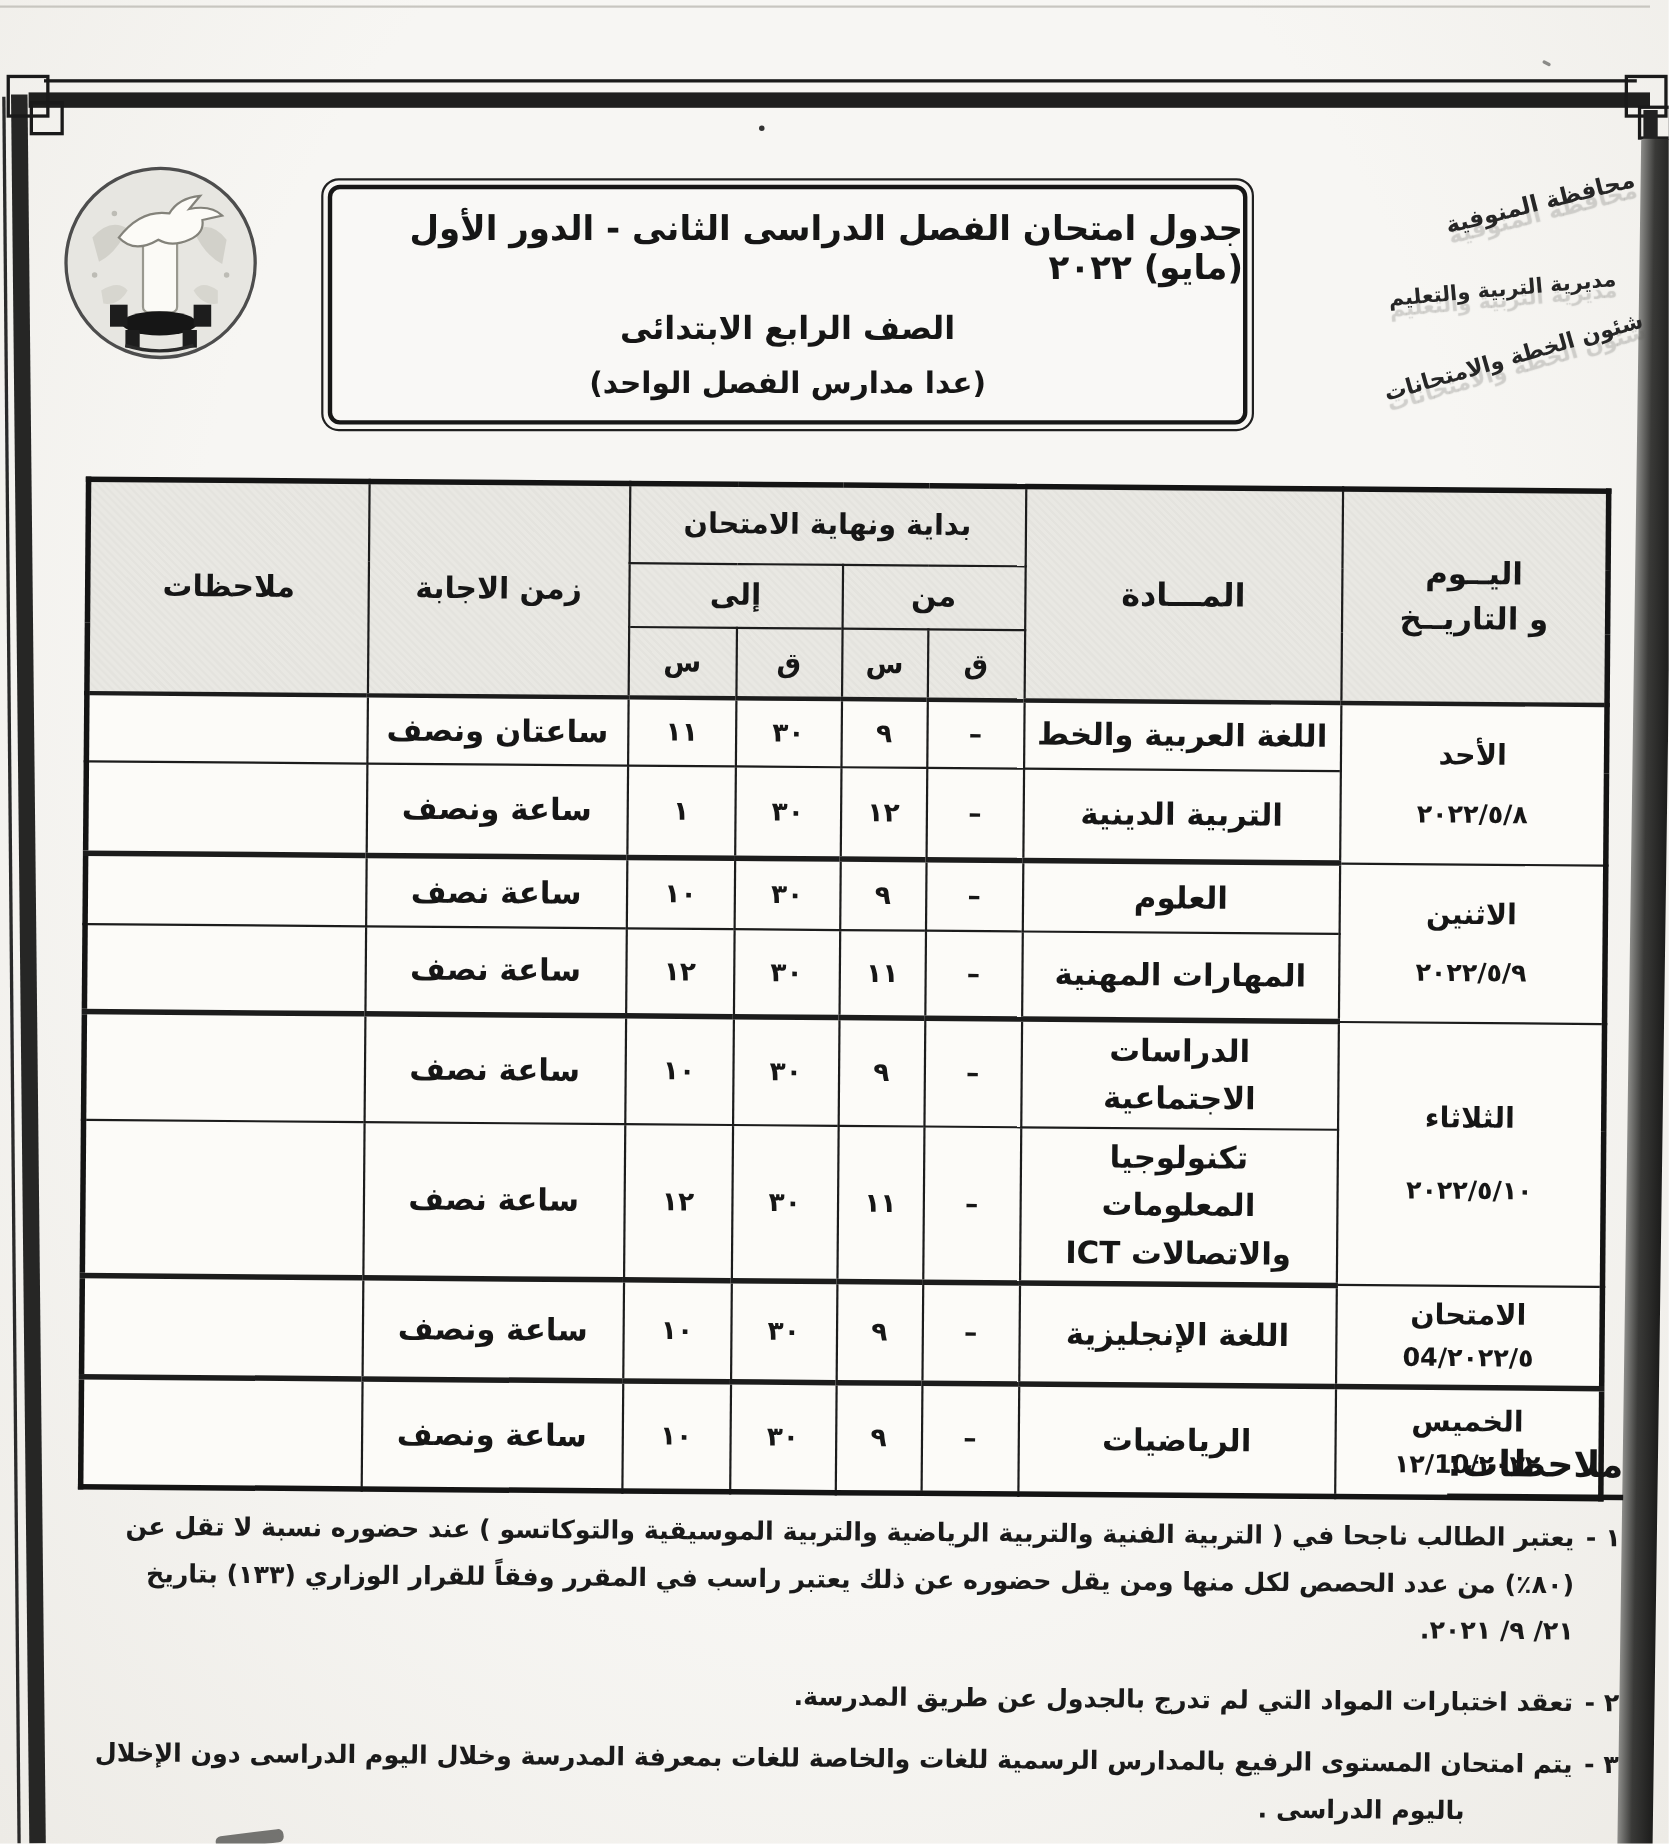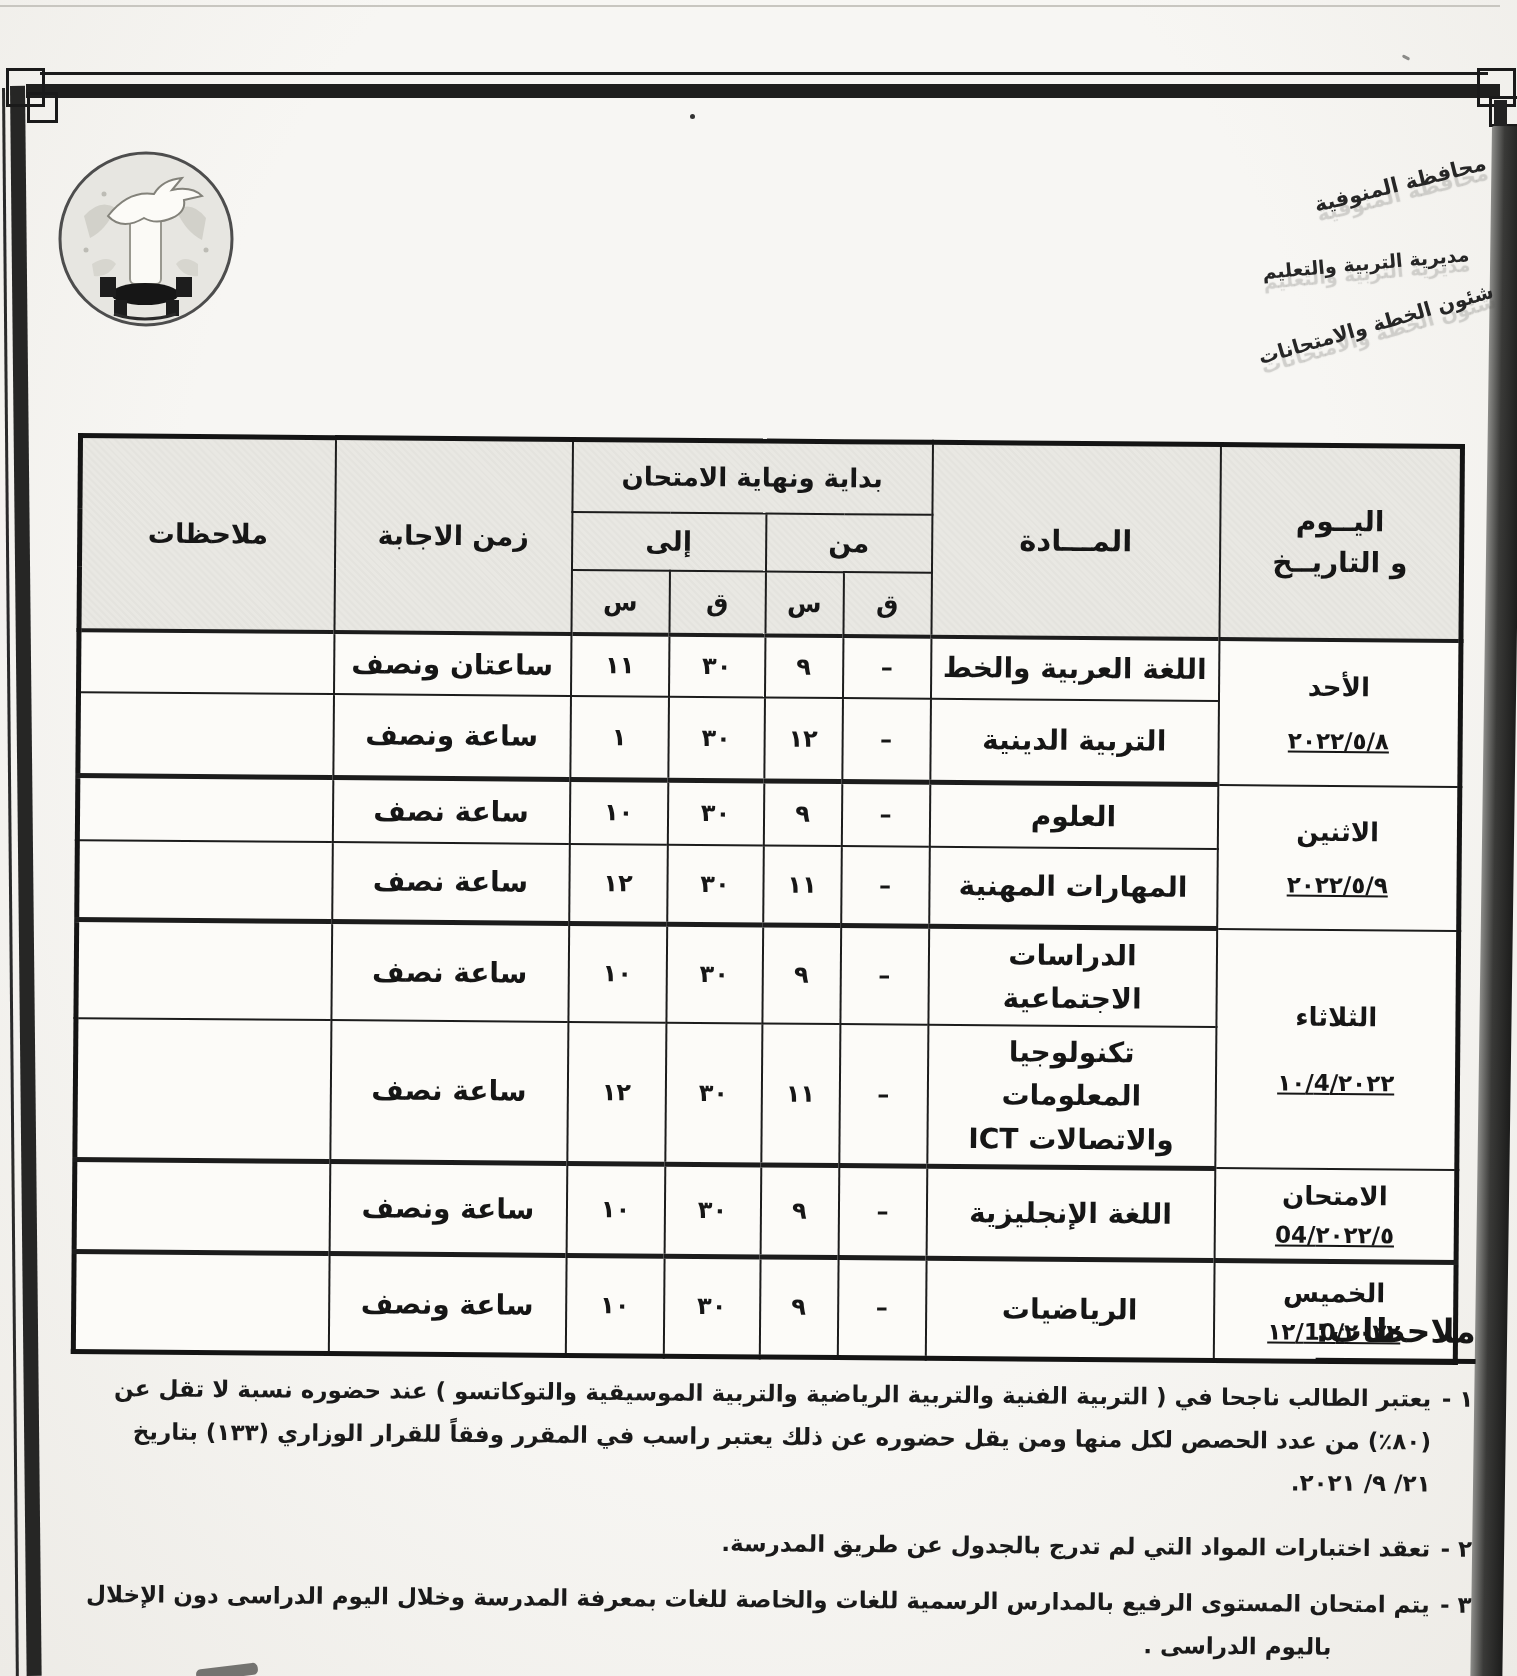--- a/index.html
+++ b/index.html
@@ -63,21 +63,21 @@
   .th-day{font-size:28px;line-height:1.45;}
   .th-subject{font-size:29px;}
   .th-window{font-size:26px;}
   .th-fromto{font-size:27px;}
   .th-sq{font-size:25px;}
   .th-dur{font-size:27px;}
   .th-notes{font-size:27px;}
   .hdr-bottom{border-bottom-width:4px !important;}
   .blk-end td{border-bottom-width:5px;}
   .day-cell .day-name{font-size:26px;}
-  .day-cell .day-date{font-size:23px;text-decoration:underline;}
+  .day-cell .day-date{font-size:23px;}
   .daywrap{display:flex;flex-direction:column;justify-content:space-evenly;align-items:center;}
   .dw-2{height:132px;} .dw-tall{height:170px;} .dw-1{height:88px;}
   .cell-subject{font-size:28px;line-height:1.55;padding:4px 6px !important;}
   .cell-num{font-size:24px;}
   .cell-dur{font-size:28px;}
 
   
   .notes{position:absolute;left:58px;top:1312px;width:1430px;direction:rtl;
     transform:rotate(.45deg);transform-origin:top right;}
   .notes-title{display:inline-block;margin-right:12px;font-size:33px;font-weight:700;
@@ -128,20 +128,27 @@
     <rect x="110" y="154" width="13" height="16" fill="#1d1d1d"></rect>
     <path d="M58,168 Q89,178 120,168" stroke="#2a2a2a" stroke-width="3" fill="none"></path>
   </svg>
 
   <div class="letterhead">
     <span class="lh-line lh1">محافظة المنوفية</span>
     <span class="lh-line lh2">مديرية التربية والتعليم</span>
     <span class="lh-line lh3">شئون الخطة والامتحانات</span>
   </div>
 
+  <div class="title-box">
+    <div class="title-box-inner">
+      <div class="title-l1">جدول امتحان الفصل الدراسى الثانى - الدور الأول (مايو)  ٢٠٢٢</div>
+      <div class="title-l2">الصف الرابع الابتدائى</div>
+      <div class="title-l3">(عدا مدارس الفصل الواحد)</div>
+    </div>
+  </div>
 
   <table class="sched">
     <colgroup>
       <col style="width:242px">
         <col style="width:288px">
         <col style="width:88px">
         <col style="width:78px">
       <col style="width:96px">
         <col style="width:98px">
         <col style="width:237px">
@@ -216,21 +223,21 @@
       <td class="cell-num">٣٠</td>
       <td class="cell-num">١٢</td>
       <td class="cell-dur">ساعة نصف</td>
       <td></td>
     </tr>
 
     <tr class="r64">
       <td rowspan="2" class="day-cell">
         <div class="daywrap dw-tall">
           <div class="day-name">الثلاثاء</div>
-          <div class="day-date">٢٠٢٢/4/١٠</div>
+          <div class="day-date">٢٠٢٢/٥/١٠</div>
         </div>
       </td>
       <td class="cell-subject">الدراسات الاجتماعية</td>
       <td class="cell-num">–</td>
       <td class="cell-num">٩</td>
       <td class="cell-num">٣٠</td>
       <td class="cell-num">١٠</td>
       <td class="cell-dur">ساعة نصف</td>
       <td></td>
     </tr>

